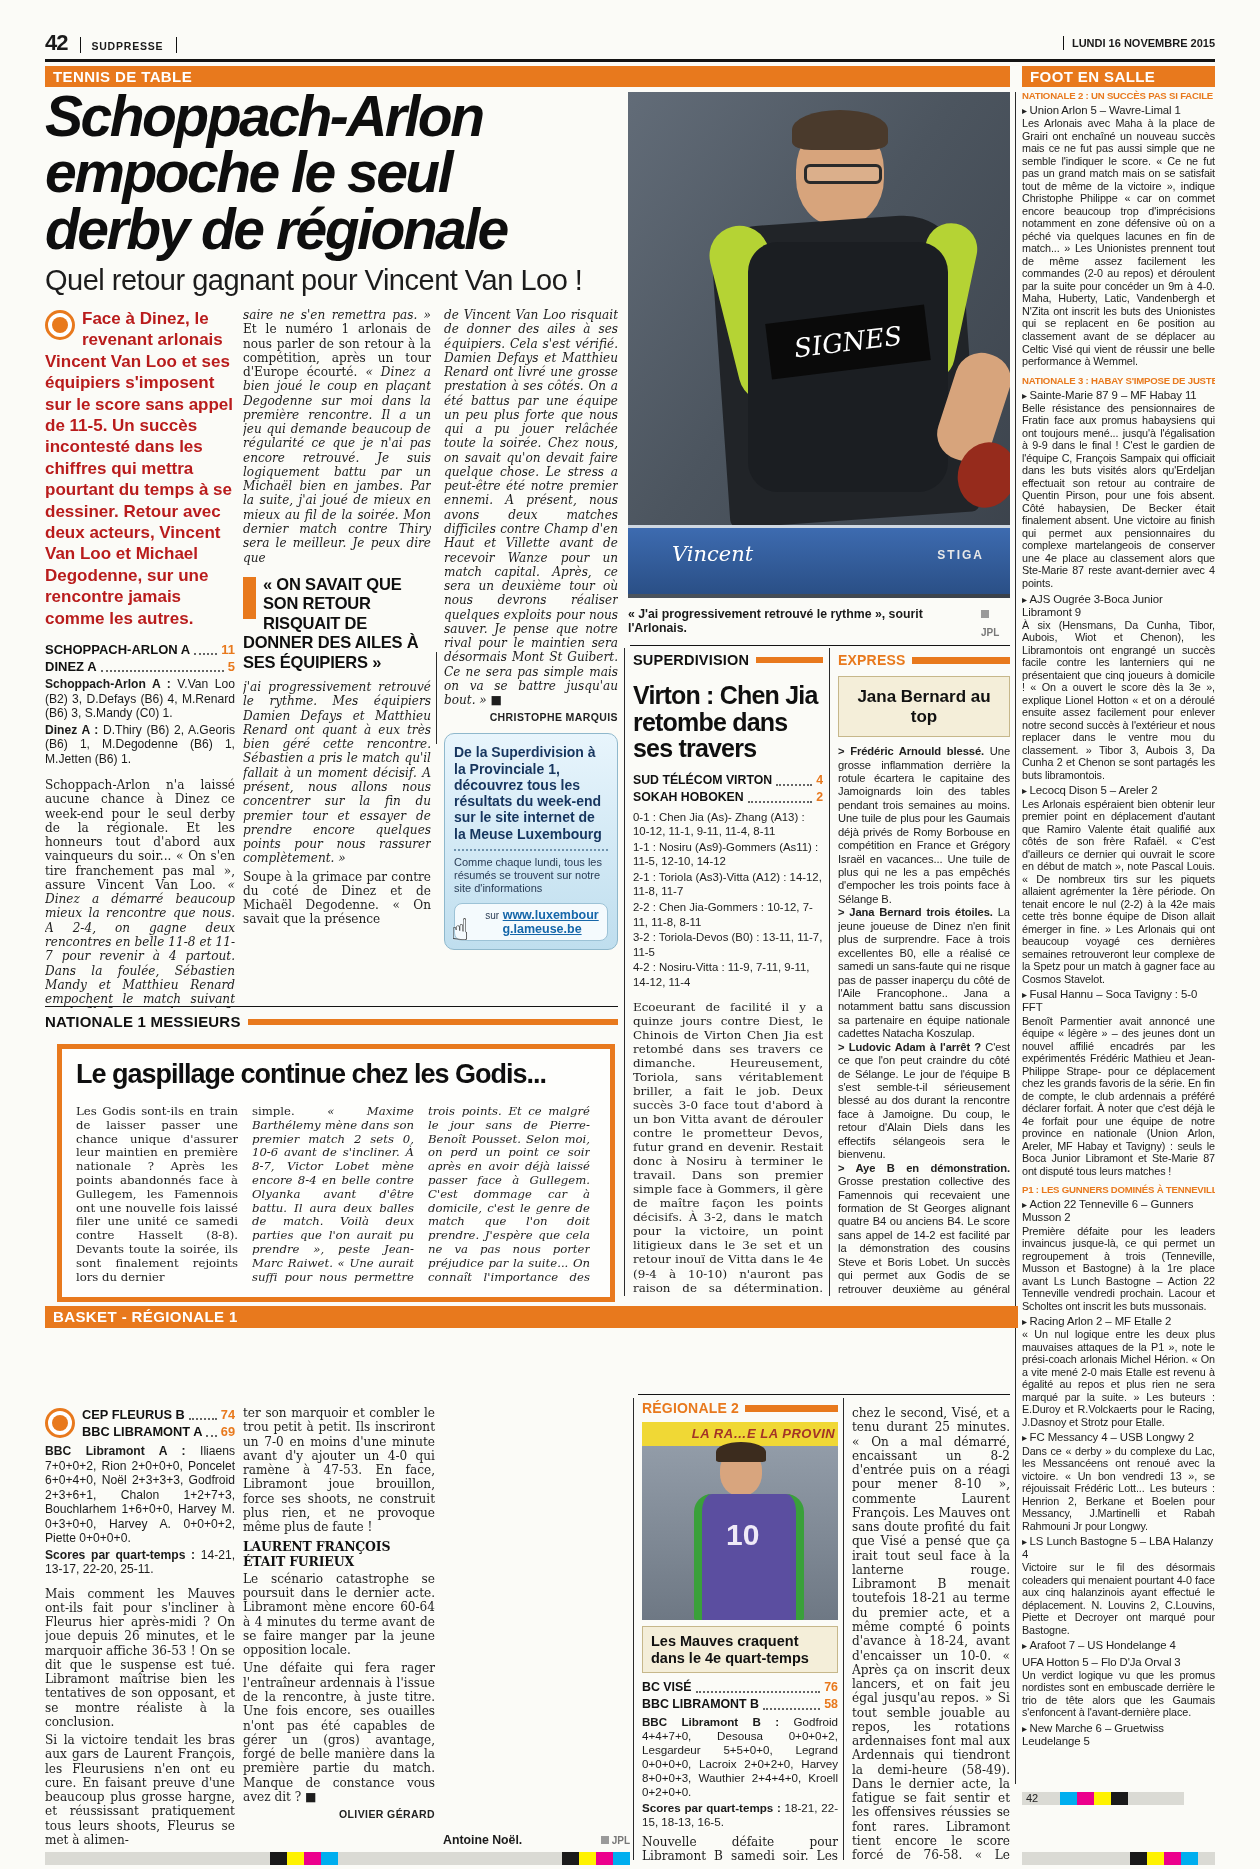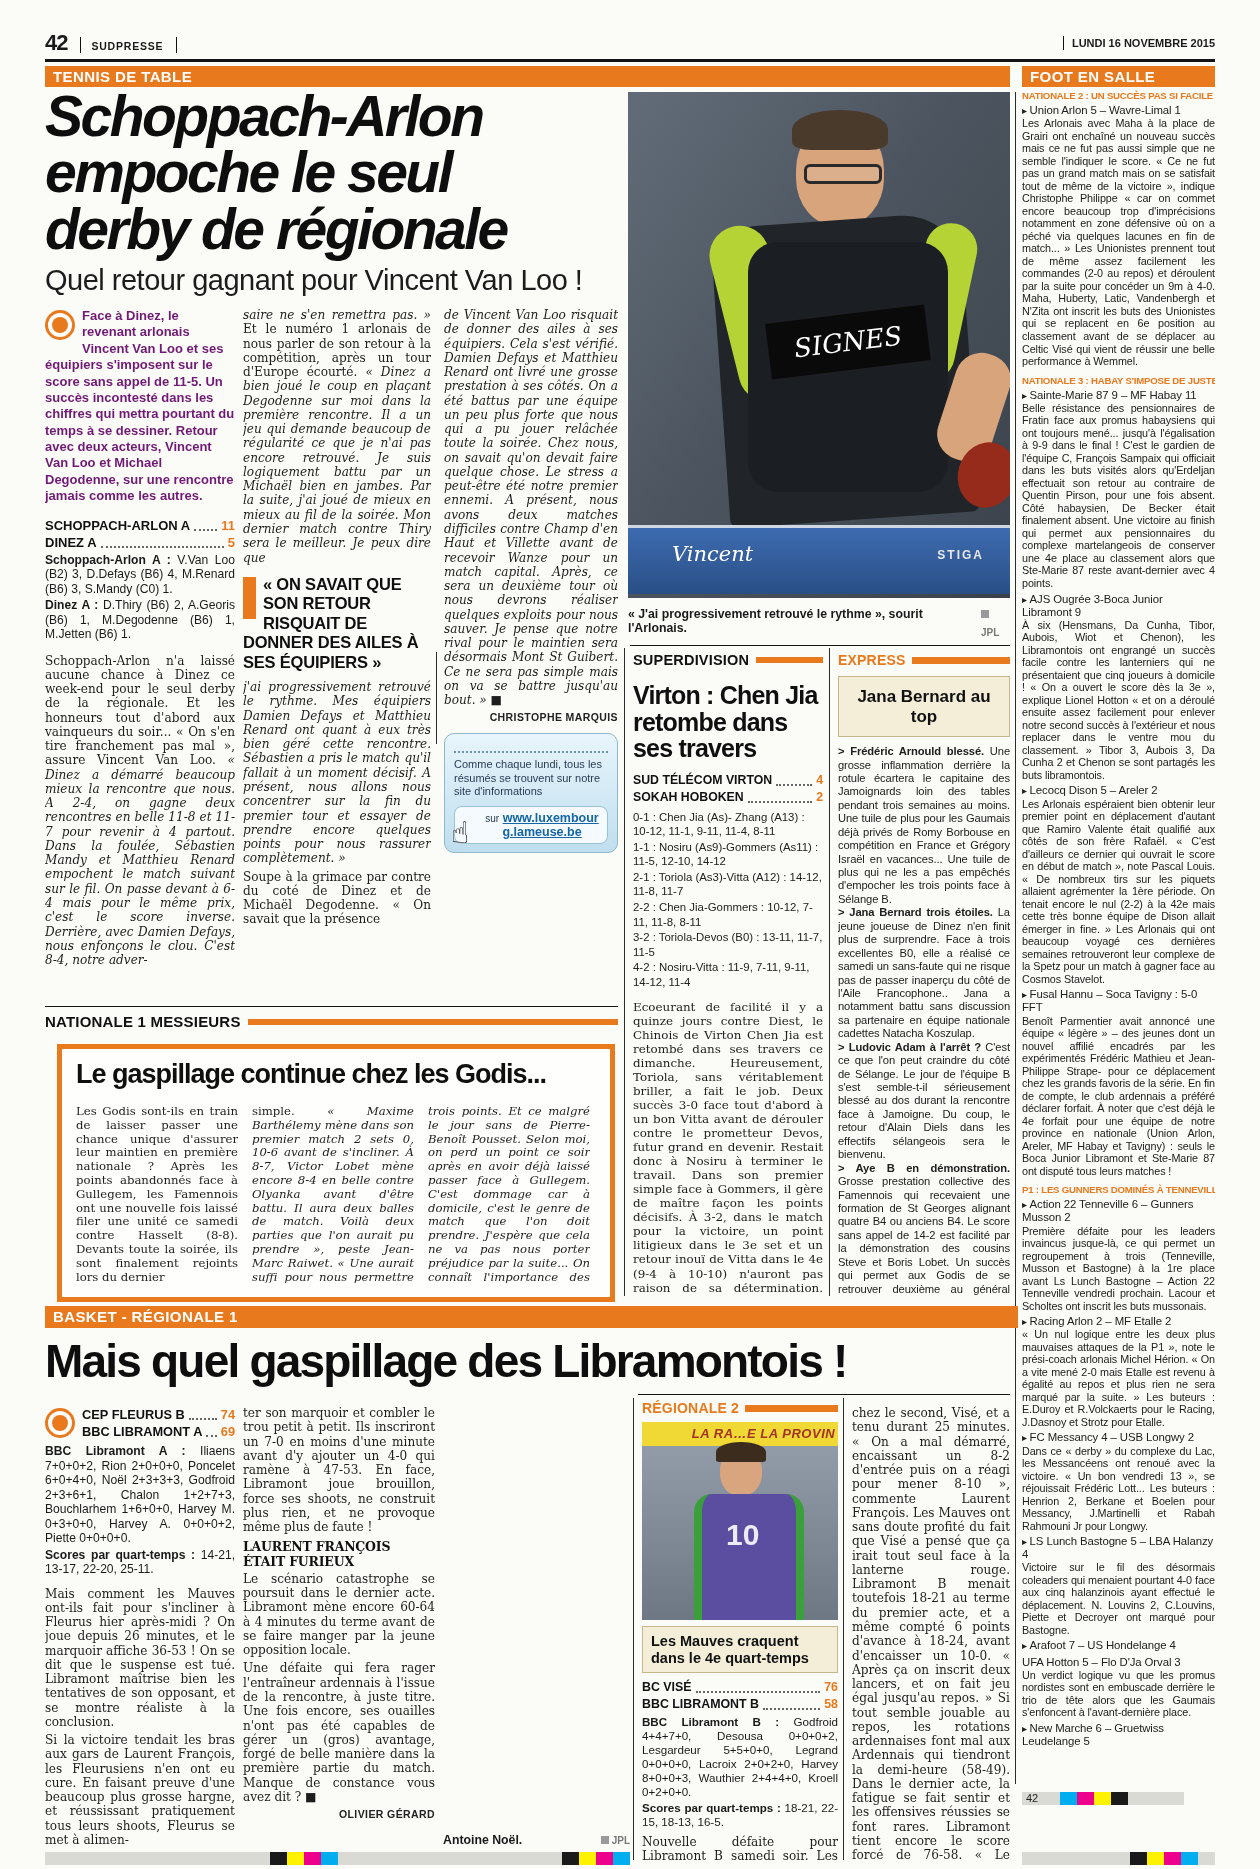--- a/index.html
+++ b/index.html
@@ -18,21 +18,21 @@
   .scoreline .dots{flex:1;border-bottom:2px dotted #666;margin:0 4px 3px 4px;}
   .scoreline .num{color:#e8791d;}
   .roster{font-size:12.1px;line-height:1.2;text-align:justify;margin:2px 0 0 0;}
   .roster b{font-weight:bold;}
   .blklabel{display:flex;align-items:center;font-weight:bold;font-size:15px;color:#111;letter-spacing:.2px;}
   .blklabel::after{content:"";flex:1;height:6px;background:#e8791d;margin-left:7px;}
   .orglabel{display:flex;align-items:center;font-weight:bold;font-size:14px;color:#e8791d;letter-spacing:.2px;white-space:nowrap;}
   .orglabel::after{content:"";flex:1;height:7px;background:#e8791d;margin-left:6px;min-width:8px;}
   .bullseye{float:left;width:24px;height:24px;border-radius:50%;border:3px solid #e8791d;position:relative;margin:2px 7px 2px 0;background:#fff;}
   .bullseye::after{content:"";position:absolute;inset:4px;background:#e8791d;border-radius:50%;}
-  .lead-bold{font-weight:bold;font-size:13px;line-height:1.26;text-align:left;color:#701a75;}
+  .lead-bold{font-weight:bold;font-size:17px;line-height:1.26;text-align:left;color:#b91c1c;}
   .pq{font-weight:bold;font-size:16.5px;line-height:1.18;letter-spacing:-.2px;color:#0f0f0f;margin:10px 0 8px 0;}
   .pqbar{float:left;width:13px;height:42px;background:#e8791d;margin:2px 7px 0 0;}
   .byline{font-weight:bold;font-size:10.5px;color:#222;text-align:right;letter-spacing:.4px;}
   .promo{border:1px solid #8fb8cc;border-radius:10px;background:linear-gradient(#e8f5fc,#bfdeee);
          padding:10px 9px 8px 9px;margin-top:10px;position:relative;}
   .promo .pt{color:#16355e;font-weight:bold;font-size:14px;line-height:1.16;}
   .promo .sep{border-top:2px dotted #6f93ad;margin:7px 0 5px 0;}
   .promo .pb{color:#2a3c55;font-size:11px;line-height:1.2;}
   .promo .linkrow{background:#f4fafd;border:1px solid #9cc2d6;border-radius:8px;margin-top:8px;padding:4px 4px 4px 26px;
                   font-size:12.5px;color:#1566a9;text-align:center;}
@@ -148,20 +148,21 @@
     </div>
   </div>
   <div class="vrule" style="left:436px;top:652px;height:92px;"></div>
 
   <div class="abs colbox" style="left:444px;top:308px;width:174px;height:700px;">
     <div class="serif">
       <p class="it">de Vincent Van Loo risquait de donner des ailes à ses équipiers. Cela s'est vérifié. Damien Defays et Matthieu Renard ont livré une grosse prestation à ses côtés. On a été battus par une équipe un peu plus forte que nous qui a pu jouer relâchée toute la soirée. Chez nous, on savait qu'on devait faire quelque chose. Le stress a peut-être été notre premier ennemi. A présent, nous avons deux matches difficiles contre Champ d'en Haut et Villette avant de recevoir Wanze pour un match capital. Après, ce sera un deuxième tour où nous devrons réaliser quelques exploits pour nous sauver. Je pense que notre rival pour le maintien sera désormais Mont St Guibert. Ce ne sera pas simple mais on va se battre jusqu'au bout. » ■</p>
     </div>
     <div class="byline">CHRISTOPHE MARQUIS</div>
     <div class="promo">
+      <div class="pt">De la Superdivision à la Provinciale 1, découvrez tous les résultats du week-end sur le site internet de la Meuse Luxembourg</div>
       <div class="sep"></div>
       <div class="pb">Comme chaque lundi, tous les résumés se trouvent sur notre site d'informations</div>
       <div class="linkrow">
         <span style="font-size:10px;color:#2a3c55;">sur</span>
         <a href="#">www.luxembourg.lameuse.be</a>
         <span class="hand">☝</span>
       </div>
     </div>
   </div>
 
@@ -224,21 +225,20 @@
     <div class="capbox" style="margin-top:8px;text-align:center;font-size:17px;padding:10px 4px;">Jana Bernard au top</div>
     <div class="railtxt" style="margin-top:8px;font-size:11.2px;line-height:1.2;">
       <p class="xitem"><span class="xlead">Frédéric Arnould blessé.</span><span> Une grosse inflammation derrière la rotule écartera le capitaine des Jamoignards loin des tables pendant trois semaines au moins. Une tuile de plus pour les Gaumais déjà privés de Romy Borbouse en compétition en France et Grégory Israël en vacances... Une tuile de plus qui ne les a pas empêchés d'empocher les trois points face à Sélange B.</span></p>
       <p class="xitem"><span class="xlead">Jana Bernard trois étoiles.</span><span> La jeune joueuse de Dinez n'en finit plus de surprendre. Face à trois excellentes B0, elle a réalisé ce samedi un sans-faute qui ne risque pas de passer inaperçu du côté de l'Aile Francophone.. Jana a notamment battu sans discussion sa partenaire en équipe nationale cadettes Natacha Koszulap.</span></p>
       <p class="xitem"><span class="xlead">Ludovic Adam à l'arrêt ?</span><span> C'est ce que l'on peut craindre du côté de Sélange. Le jour de l'équipe B s'est semble-t-il sérieusement blessé au dos durant la rencontre face à Jamoigne. Du coup, le retour d'Alain Diels dans les effectifs sélangeois sera le bienvenu.</span></p>
       <p class="xitem"><span class="xlead">Aye B en démonstration.</span><span> Grosse prestation collective des Famennois qui recevaient une formation de St Georges alignant quatre B4 ou anciens B4. Le score sans appel de 14-2 est facilité par la démonstration des cousins Steve et Boris Lobet. Un succès qui permet aux Godis de se retrouver deuxième au général avant les deux rencontres difficiles face à Gervina et Caj Mir, deux formations du top 5. ■</span></p>
     </div>
   </div>
 
   <div class="abs banner" style="left:45px;top:1306px;width:965px;height:22px;line-height:22px;">BASKET - RÉGIONALE 1</div>
-  <div class="abs" style="left:45px;top:1334px;width:965px;font-weight:bold;font-size:46px;letter-spacing:-1.8px;color:#0e0e0e;">Mais quel gaspillage des Libramontois !</div>
 
   <div class="abs colbox" style="left:45px;top:1406px;width:190px;height:456px;">
     <div>
       <span class="bullseye"></span>
       <div style="overflow:hidden;">
         <div class="scoreline" style="font-size:12.8px;">
             <span>CEP FLEURUS B</span>
             <span class="dots"></span>
             <span class="num">74</span>
           </div>

